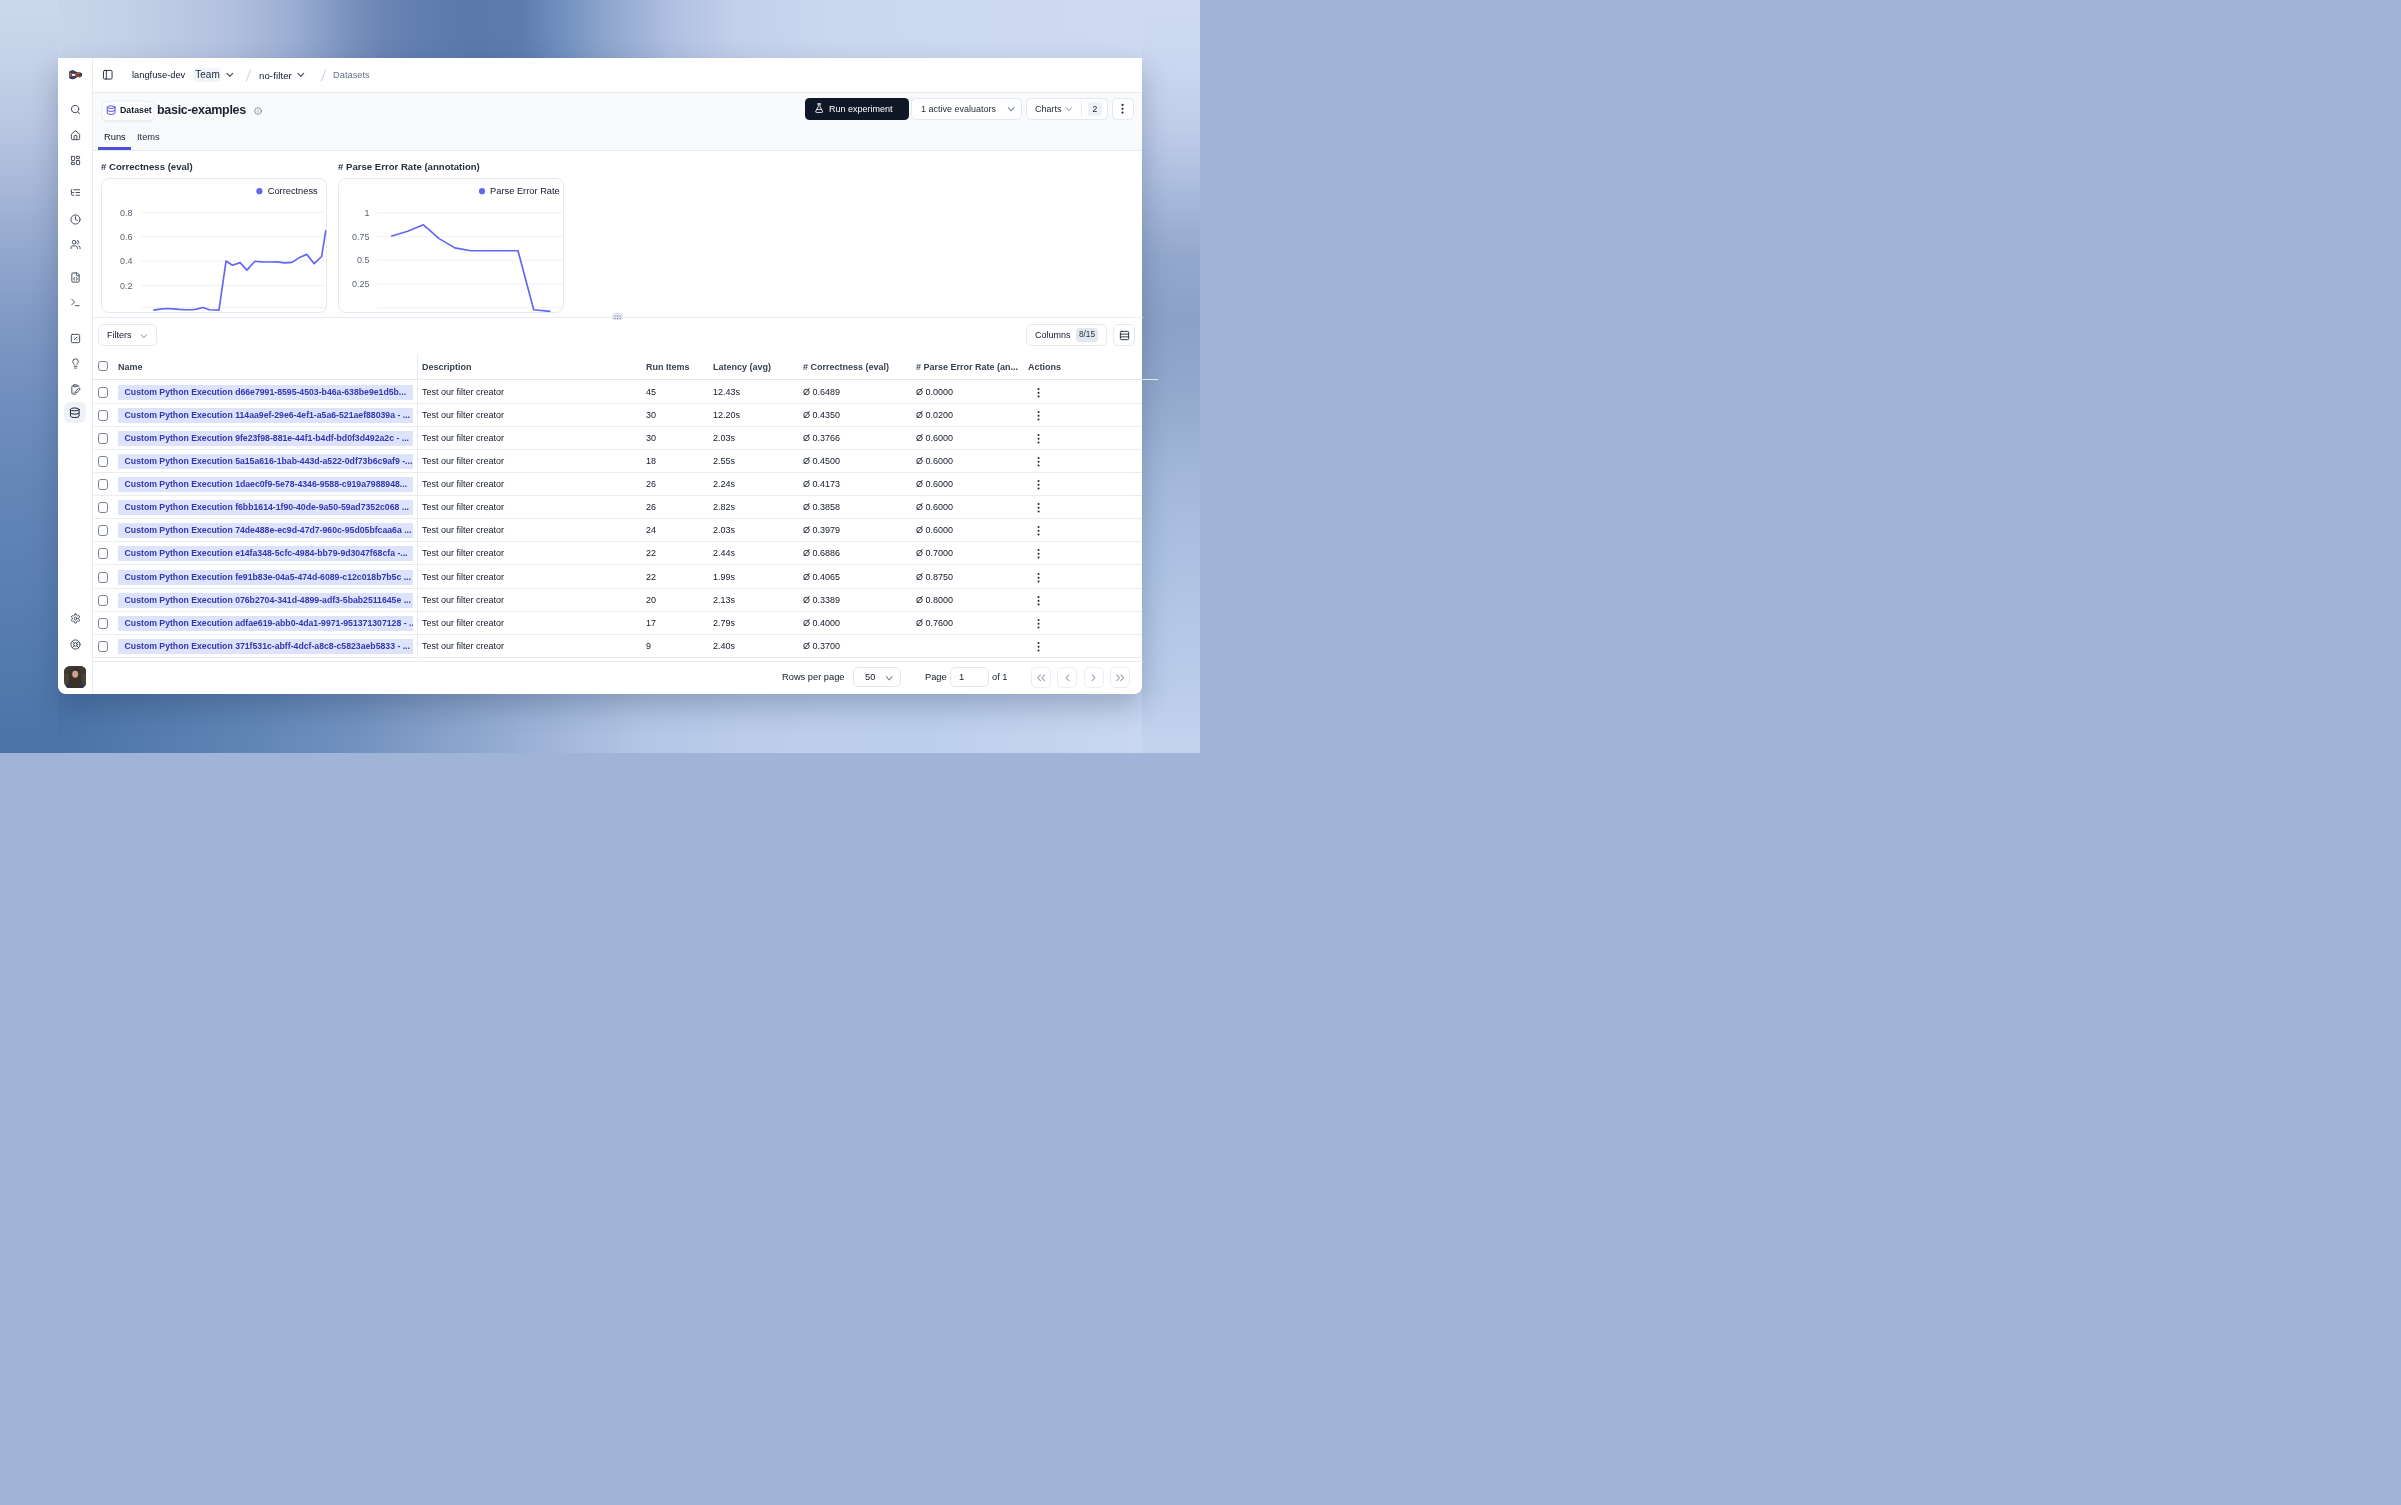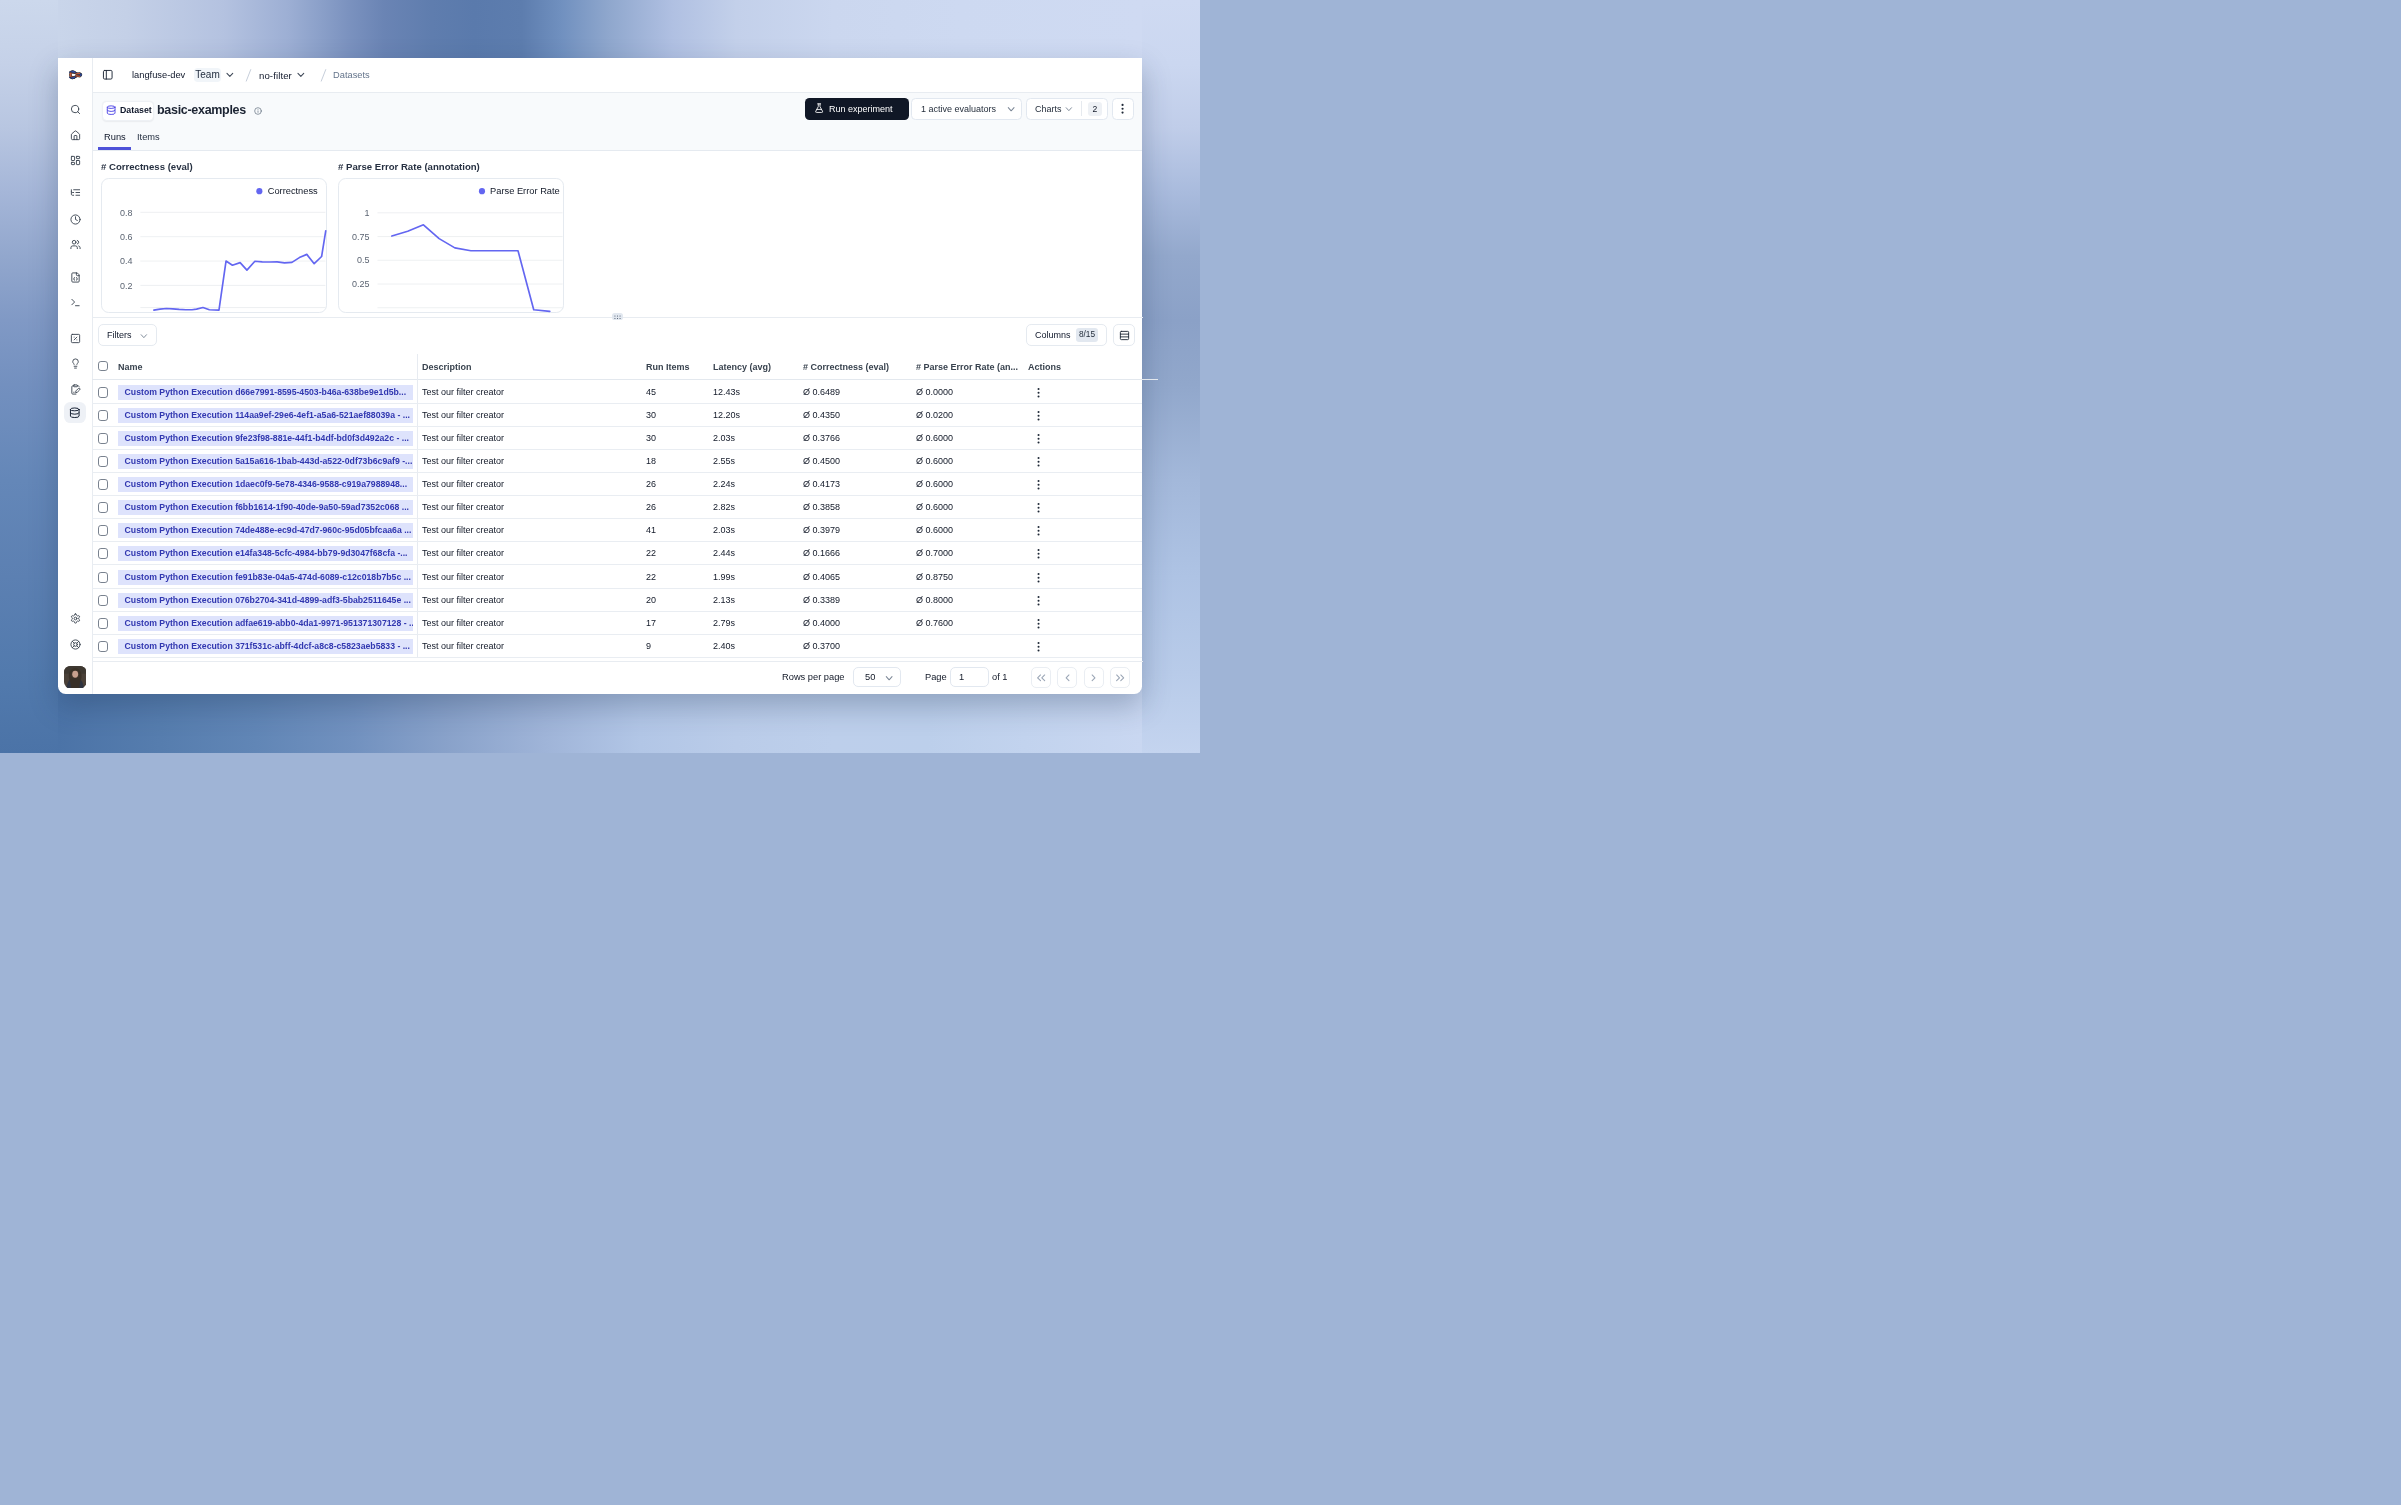--- a/index.html
+++ b/index.html
@@ -422,37 +422,37 @@
     <svg class="kdots" width="5.1" height="11.5" viewBox="0 0 8 18">
       <circle cx="4" cy="3" r="1.6" fill="#1f2937"></circle>
       <circle cx="4" cy="9" r="1.6" fill="#1f2937"></circle>
       <circle cx="4" cy="15" r="1.6" fill="#1f2937"></circle>
     </svg>
   </div>
   <div class="trow" style="top:519px;">
     <div class="cb" style="top:6.2px;"></div>
     <div class="badge">Custom Python Execution 74de488e-ec9d-47d7-960c-95d05bfcaa6a ...</div>
     <div class="cell c-desc">Test our filter creator</div>
-    <div class="cell c-run">41</div>
+    <div class="cell c-run">24</div>
     <div class="cell c-lat">2.03s</div>
     <div class="cell c-cor">Ø 0.3979</div>
     <div class="cell c-par">Ø 0.6000</div>
     <svg class="kdots" width="5.1" height="11.5" viewBox="0 0 8 18">
       <circle cx="4" cy="3" r="1.6" fill="#1f2937"></circle>
       <circle cx="4" cy="9" r="1.6" fill="#1f2937"></circle>
       <circle cx="4" cy="15" r="1.6" fill="#1f2937"></circle>
     </svg>
   </div>
   <div class="trow" style="top:542px;">
     <div class="cb" style="top:6.2px;"></div>
     <div class="badge">Custom Python Execution e14fa348-5cfc-4984-bb79-9d3047f68cfa -...</div>
     <div class="cell c-desc">Test our filter creator</div>
     <div class="cell c-run">22</div>
     <div class="cell c-lat">2.44s</div>
-    <div class="cell c-cor">Ø 0.1666</div>
+    <div class="cell c-cor">Ø 0.6886</div>
     <div class="cell c-par">Ø 0.7000</div>
     <svg class="kdots" width="5.1" height="11.5" viewBox="0 0 8 18">
       <circle cx="4" cy="3" r="1.6" fill="#1f2937"></circle>
       <circle cx="4" cy="9" r="1.6" fill="#1f2937"></circle>
       <circle cx="4" cy="15" r="1.6" fill="#1f2937"></circle>
     </svg>
   </div>
   <div class="trow" style="top:566px;">
     <div class="cb" style="top:6.2px;"></div>
     <div class="badge">Custom Python Execution fe91b83e-04a5-474d-6089-c12c018b7b5c ...</div>

